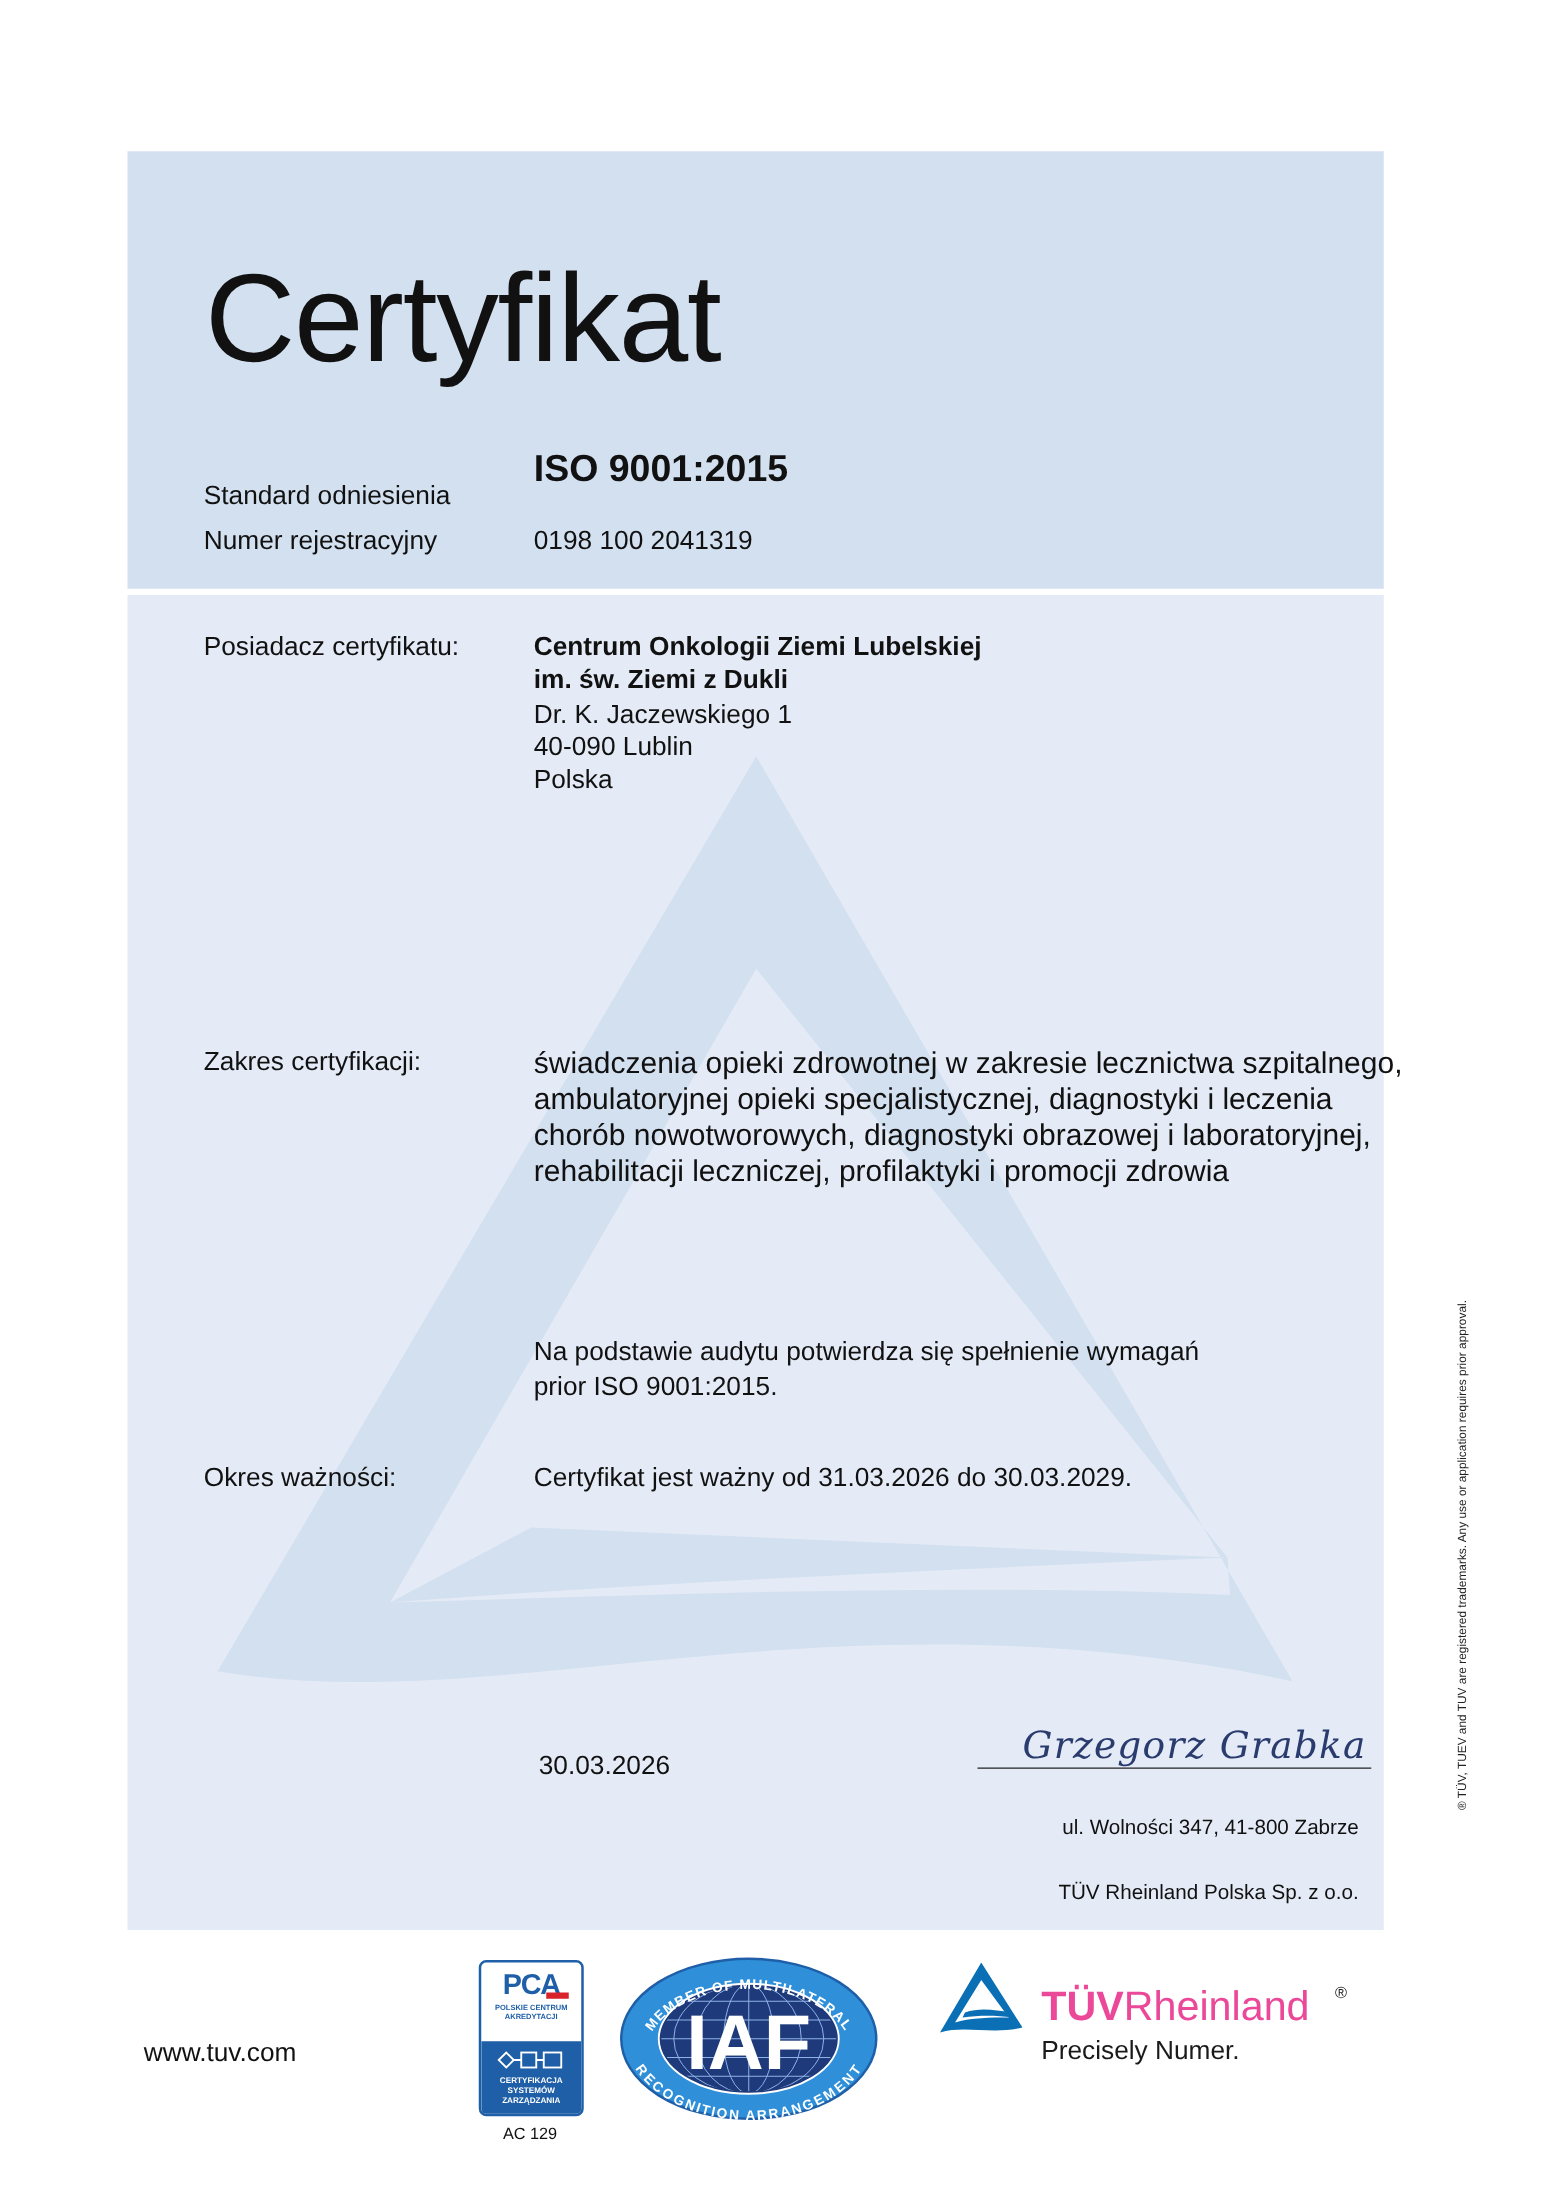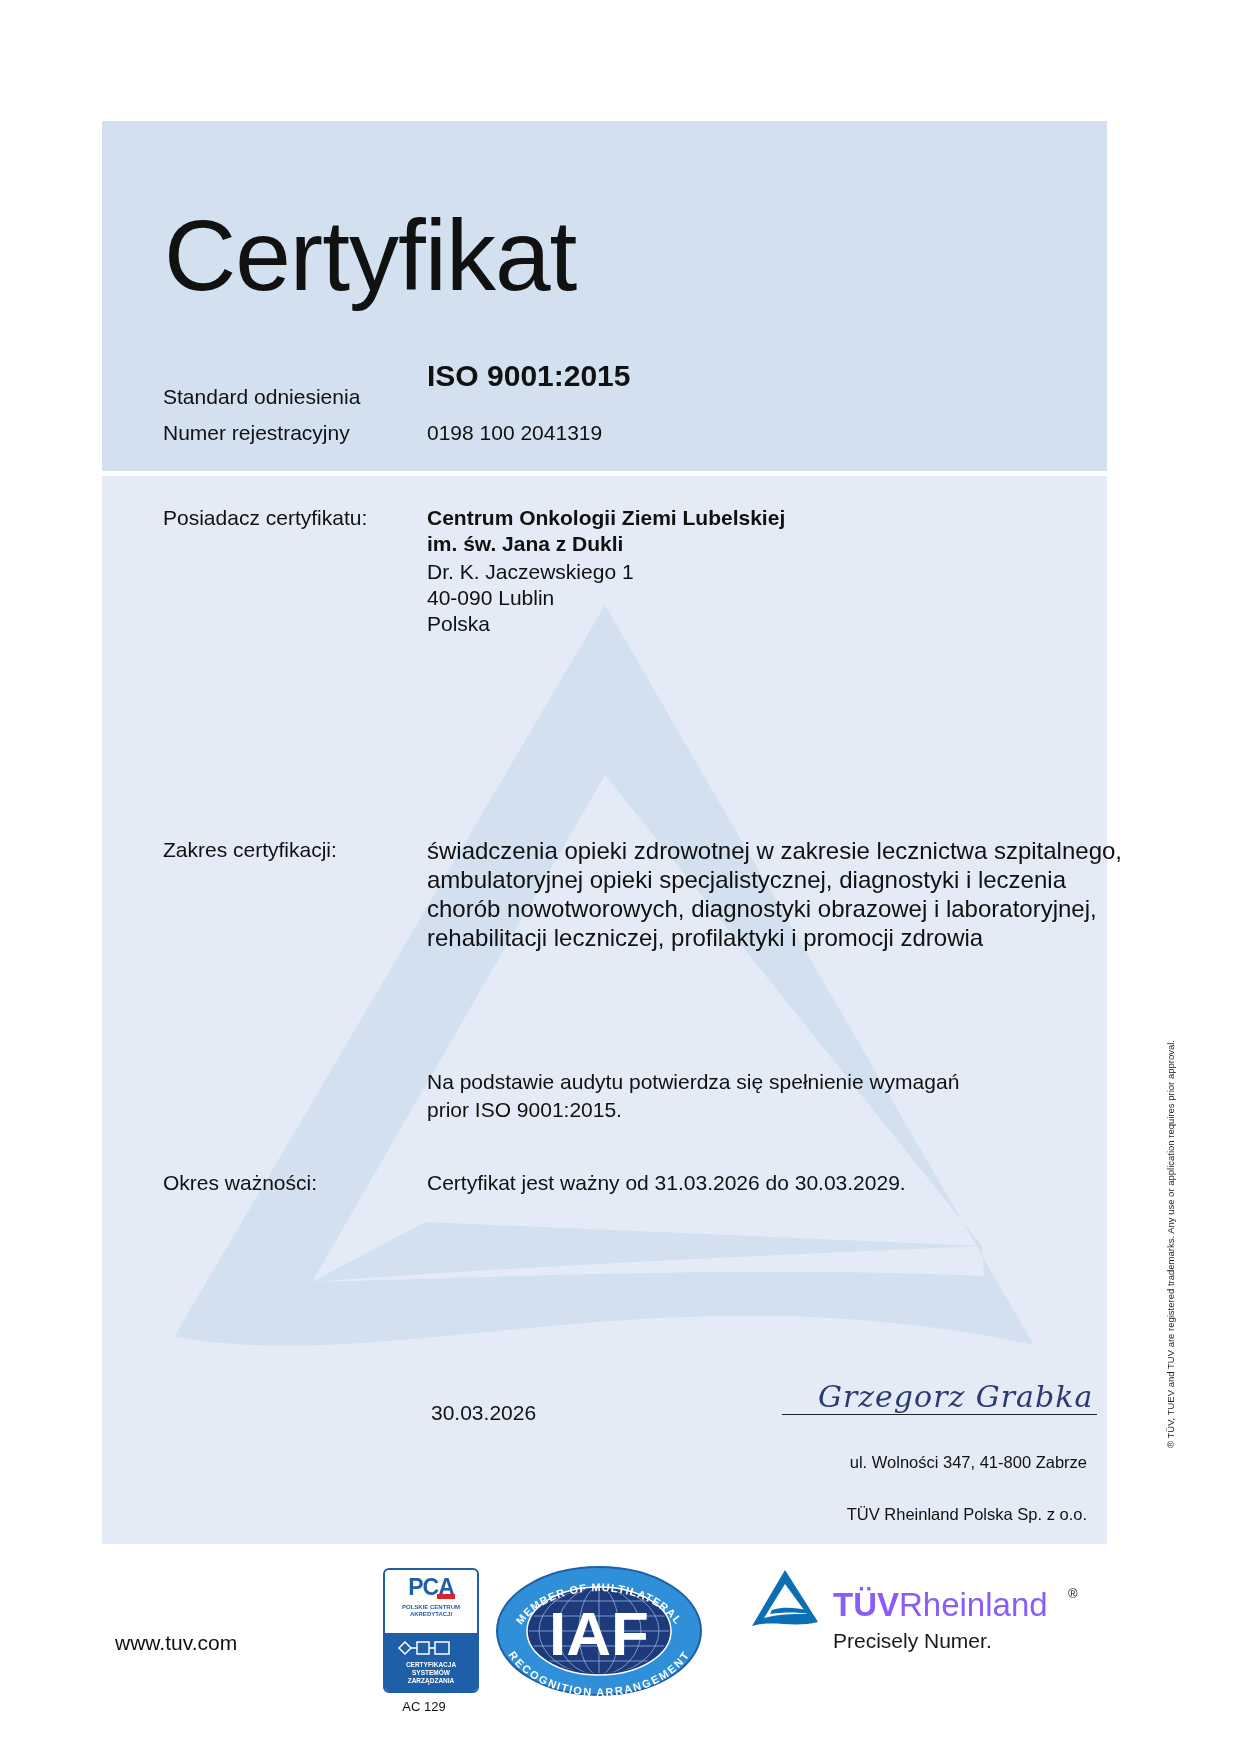--- a/index.html
+++ b/index.html
@@ -31,33 +31,33 @@
     color: #2a3b6e; letter-spacing: 1px;
   }
   .issuer { font-size: 16.5px; line-height: 1; text-align: right; }
   .side-note {
     position: absolute; left: 1165px; top: 1448px; font-size: 9.5px; color: #222;
     transform-origin: 0 0; transform: rotate(-90deg); white-space: nowrap;
   }
   .www { font-size: 21px; line-height: 1; }
   
   .pca {
-    position: absolute; left: 383px; top: 1568px; width: 96px; height: 125px;
+    position: absolute; left: 383px; top: 1568px; width: 84px; height: 125px;
     border: 2px solid #1f5fa8; border-radius: 6px; background: #fff; box-sizing: border-box; overflow: hidden;
   }
   .pca-title { position: absolute; left: 0; width: 100%; top: 6px; text-align: center;
     font-size: 23px; font-weight: bold; color: #1f5fa8; letter-spacing: -1px; line-height: 1; }
   .pca-red { position: absolute; left: 52px; top: 24px; width: 18px; height: 5px; background: #d8232a; }
   .pca-sub { position: absolute; left: 0; width: 100%; top: 34px; text-align: center;
     font-size: 6px; font-weight: bold; color: #1f5fa8; line-height: 7px; }
   .pca-blue { position: absolute; left: 0; top: 63px; width: 100%; height: 62px; background: #1f5fa8; }
   .pca-blue-text { position: absolute; left: 0; width: 100%; top: 28px; text-align: center;
     font-size: 6.5px; font-weight: bold; color: #fff; line-height: 8px; }
   .ac { font-size: 13px; line-height: 1; }
-  .tuv-name { font-size: 33px; line-height: 1; color: #8b5cf6; }
+  .tuv-name { font-size: 33px; line-height: 1; color: #ec4899; }
   .tuv-claim { font-size: 21px; line-height: 1; color: #1a1a1a; }
   .reg { font-size: 13px; color: #1a1a1a; }
 </style>
 </head>
 <body>
 
 <div class="panel-top"></div>
 <div class="panel-bottom">
   <svg class="watermark" width="1005" height="1068" viewBox="0 0 1005 1068">
 
@@ -82,21 +82,21 @@
 <div class="abs title" style="left:164px; top:205px;">Certyfikat</div>
 
 <div class="abs lbl" style="left:163px; top:386px;">Standard odniesienia</div>
 <div class="abs iso" style="left:427px; top:361px;">ISO 9001:2015</div>
 
 <div class="abs lbl" style="left:163px; top:422px;">Numer rejestracyjny</div>
 <div class="abs val" style="left:427px; top:422px;">0198 100 2041319</div>
 
 <div class="abs lbl" style="left:163px; top:507px;">Posiadacz certyfikatu:</div>
 <div class="abs val bold" style="left:427px; top:507px;">Centrum Onkologii Ziemi Lubelskiej</div>
-<div class="abs val bold" style="left:427px; top:533px;">im. św. Jana z Dukli</div>
+<div class="abs val bold" style="left:427px; top:533px;">im. św. Ziemi z Dukli</div>
 <div class="abs val" style="left:427px; top:561px;">Dr. K. Jaczewskiego 1</div>
 <div class="abs val" style="left:427px; top:587px;">40-090 Lublin</div>
 <div class="abs val" style="left:427px; top:613px;">Polska</div>
 
 <div class="abs lbl" style="left:163px; top:839px;">Zakres certyfikacji:</div>
 <div class="abs scope-line" style="left:427px; top:839px;">świadczenia opieki zdrowotnej w zakresie lecznictwa szpitalnego,</div>
 <div class="abs scope-line" style="left:427px; top:868px;">ambulatoryjnej opieki specjalistycznej, diagnostyki i leczenia</div>
 <div class="abs scope-line" style="left:427px; top:897px;">chorób nowotworowych, diagnostyki obrazowej i laboratoryjnej,</div>
 <div class="abs scope-line" style="left:427px; top:926px;">rehabilitacji leczniczej, profilaktyki i promocji zdrowia</div>
 

